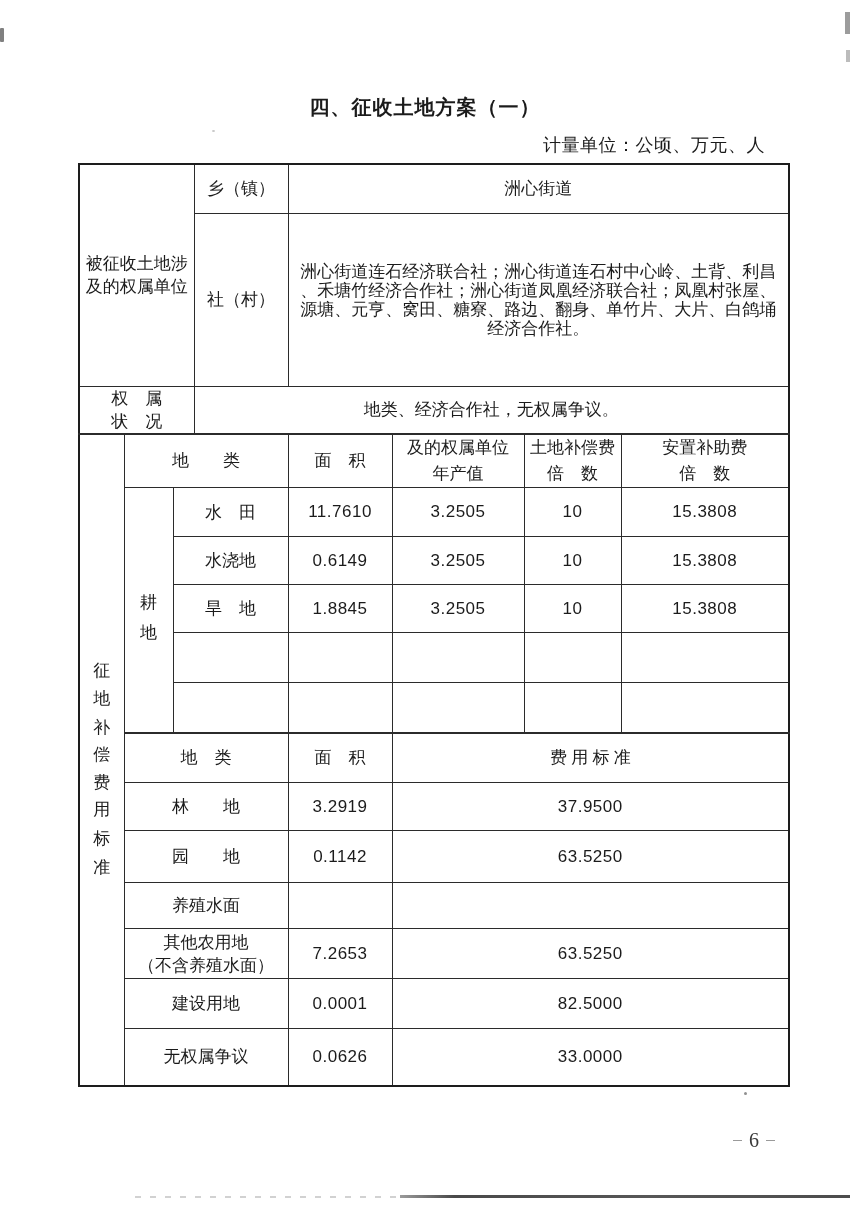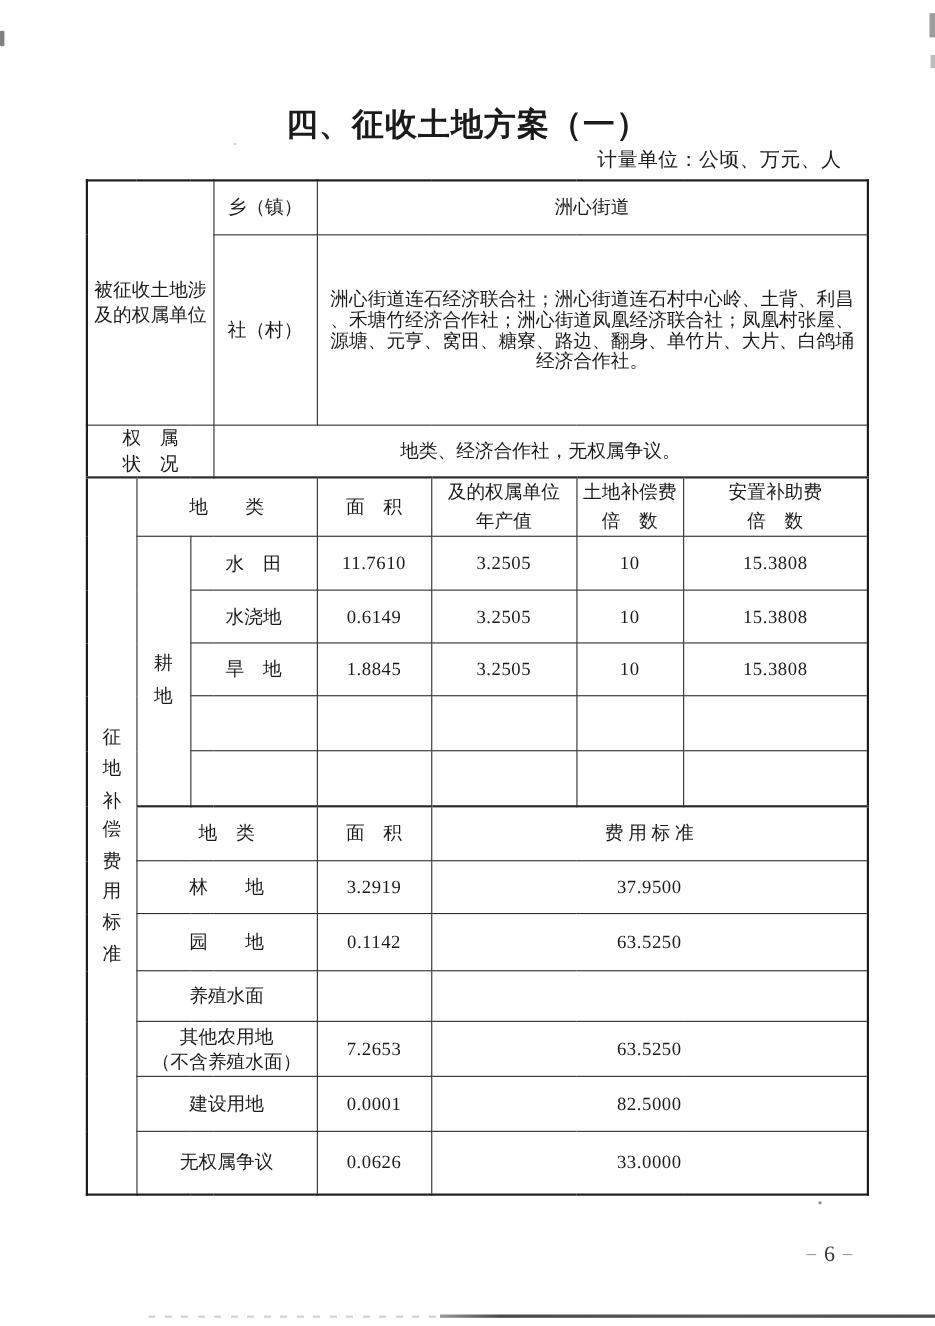--- a/index.html
+++ b/index.html
@@ -3,21 +3,21 @@
 <meta charset="utf-8">
 <style>
   html,body{margin:0;padding:0;background:#ffffff;}
   .page{
     position:relative;width:850px;height:1205px;background:#ffffff;
     font-family:"Liberation Serif","DejaVu Serif",serif;color:#1b1b1b;
     overflow:hidden;
   }
   .doc-title{
     position:absolute;top:94px;left:0;width:850px;margin:0;
-    text-align:center;font-size:29px;font-weight:bold;letter-spacing:1px;
+    text-align:center;font-size:20px;font-weight:bold;letter-spacing:1px;
   }
   .unit-note{
     position:absolute;top:133px;right:85px;
     font-size:18px;letter-spacing:0.5px;
   }
   table.main{
     position:absolute;left:78px;top:163px;width:710px;
     border-collapse:collapse;table-layout:fixed;
     border:2px solid #1d1d1d;
   }
@@ -27,21 +27,21 @@
     font-size:17px;padding:0;overflow:hidden;
   }
   tr.thick-top td{border-top-width:2px;}
   .pre{white-space:pre-line;line-height:26px;margin-top:34px;}
   .tight{line-height:23px;}
   .village-text{
     white-space:pre-line;text-align:left;
     padding:0 4px 0 7px;line-height:19px;font-size:17.5px;
   }
   .left{text-align:left;padding-left:7px;}
-  .num{font-family:Liberation Serif, serif;letter-spacing:0.5px;}
+  .num{font-family:Liberation Sans, sans-serif;letter-spacing:0.5px;}
   .vert8{
     writing-mode:vertical-rl;letter-spacing:28px;
     text-align:center;padding-top:20px;
   }
   .vert2{
     writing-mode:vertical-rl;letter-spacing:30px;
     text-align:center;padding-bottom:55px;
   }
   .page-number{
     position:absolute;left:733px;top:1129px;

